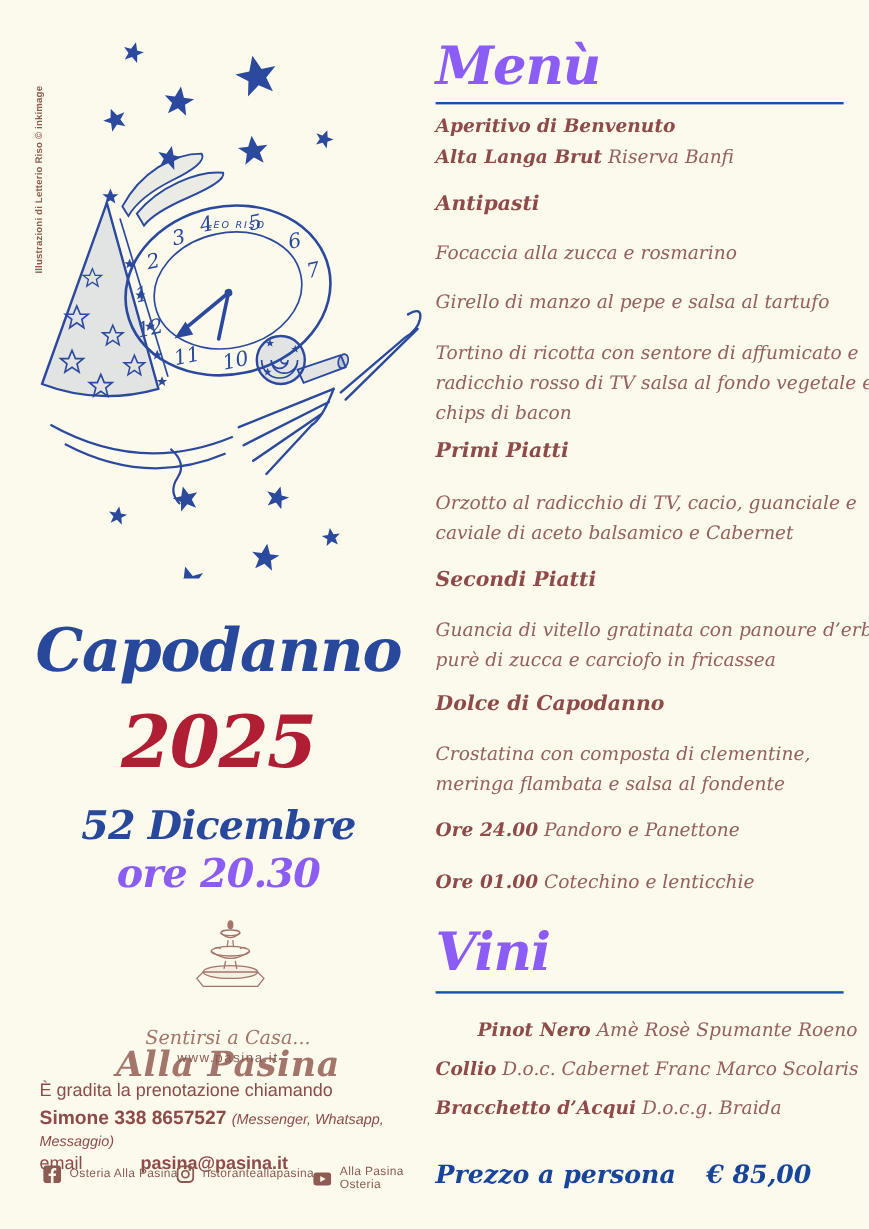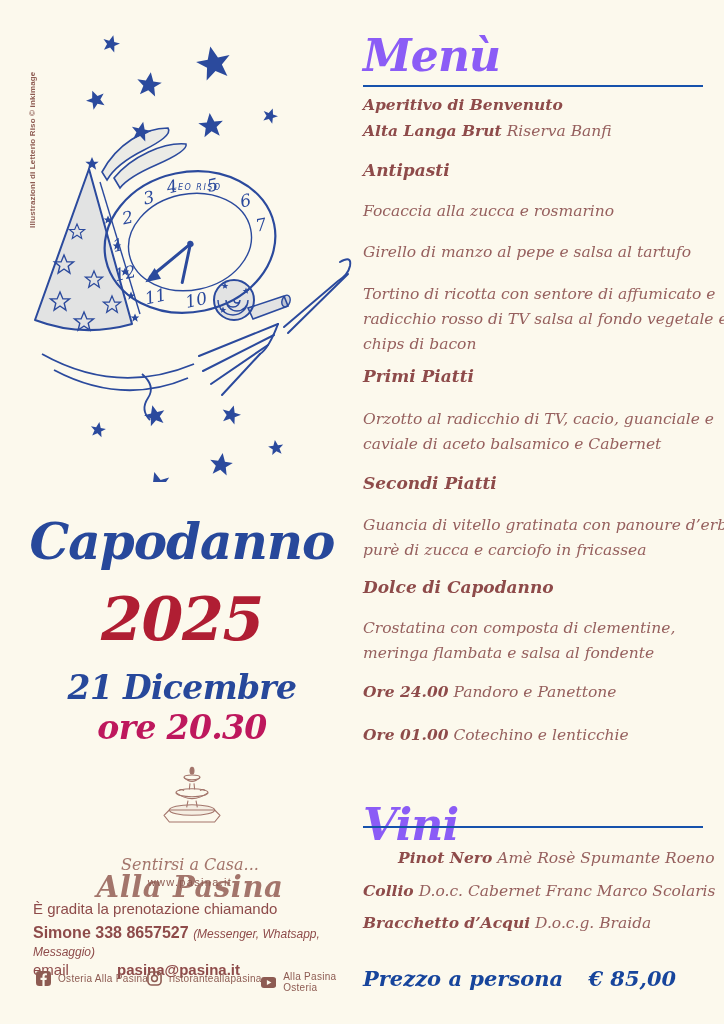--- a/index.html
+++ b/index.html
@@ -18,21 +18,21 @@
   }
   .illustration{position:absolute;left:22px;top:22px;}
   .script{font-style:italic;font-weight:bold;letter-spacing:-.02em;}
   .capodanno{position:absolute;left:0;top:512px;width:364px;text-align:center;
     font-size:50px;color:#27489B;}
   .year{position:absolute;left:0;top:584px;width:364px;text-align:center;
     font-size:60px;color:#B01E33;}
   .dateline{position:absolute;left:0;top:668px;width:364px;text-align:center;
     font-size:33px;color:#27489B;}
   .timeline{position:absolute;left:0;top:708px;width:364px;text-align:center;
-    font-size:33px;color:#be185d;}
+    font-size:33px;color:#8b5cf6;}
   .logo-art{position:absolute;left:132px;top:766px;}
   .logo-name{position:absolute;left:0;top:822px;width:380px;text-align:center;
     font-size:29px;font-style:italic;color:#A3756B;letter-spacing:.02em;margin-top:48px;}
   .logo-tagline{position:absolute;left:0;top:855px;width:380px;text-align:center;
     font-size:16px;font-style:italic;color:#A3756B;}
   .logo-site{position:absolute;left:0;top:876px;width:380px;text-align:center;
     font-family:"Liberation Sans", sans-serif;
     font-size:11px;color:#8D5B52;letter-spacing:.12em;}
   .booking{position:absolute;left:33px;top:900px;width:330px;
     font-family:"Liberation Sans", sans-serif;color:#8E4B4A;}
@@ -166,21 +166,21 @@
       <path d="M256,302 L177,334"></path>
       <path d="M252,313 L181,349"></path>
       <path d="M246,323 L189,362"></path>
       <path d="M238,332 L200,373"></path>
       <path d="M256,302 Q247,326 238,332"></path>
     </g>
   </svg>
 
   <div class="capodanno script">Capodanno</div>
   <div class="year script">2025</div>
-  <div class="dateline script">21 Dicembre</div>
+  <div class="dateline script">52 Dicembre</div>
   <div class="timeline script">ore 20.30</div>
 
   <svg class="logo-art" width="120" height="60" viewBox="0 0 140 90">
     <g stroke="#A3756B" stroke-width="1.6" fill="none">
       <ellipse cx="70" cy="7" rx="3" ry="5" fill="#A3756B"></ellipse>
       <ellipse cx="70" cy="17" rx="12" ry="3.5"></ellipse>
       <path d="M58,17 Q70,29 82,17"></path>
       <path d="M67,26 L66,35 M73,26 L74,35"></path>
       <ellipse cx="70" cy="40" rx="24" ry="6"></ellipse>
       <path d="M46,40 Q70,58 94,40"></path>
@@ -279,21 +279,21 @@
     <div class="block mi-line" style="top:679px;">
       <b>Ore 24.00</b>
       <span>Pandoro e Panettone</span>
     </div>
 
     <div class="block mi-line" style="top:722px;">
       <b>Ore 01.00</b>
       <span>Cotechino e lenticchie</span>
     </div>
 
-    <div class="block script-heading" style="top:803px;">Vini</div>
+    <div class="block script-heading" style="top:772px;">Vini</div>
     <div class="rule" style="top:826px;"></div>
 
     <div class="block mi-line" style="top:845px;margin-left:35px;">
       <b>Pinot Nero</b>
       <span>Amè Rosè Spumante Roeno</span>
     </div>
     <div class="block mi-line" style="top:878px;">
       <b>Collio</b>
       <span>D.o.c. Cabernet Franc Marco Scolaris</span>
     </div>

